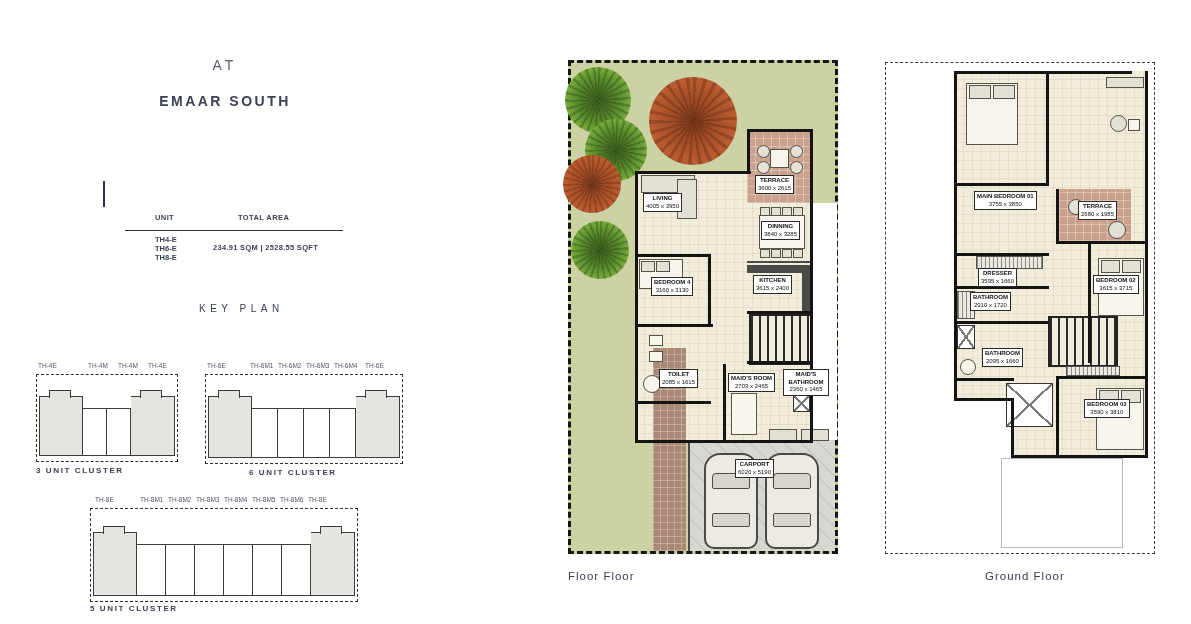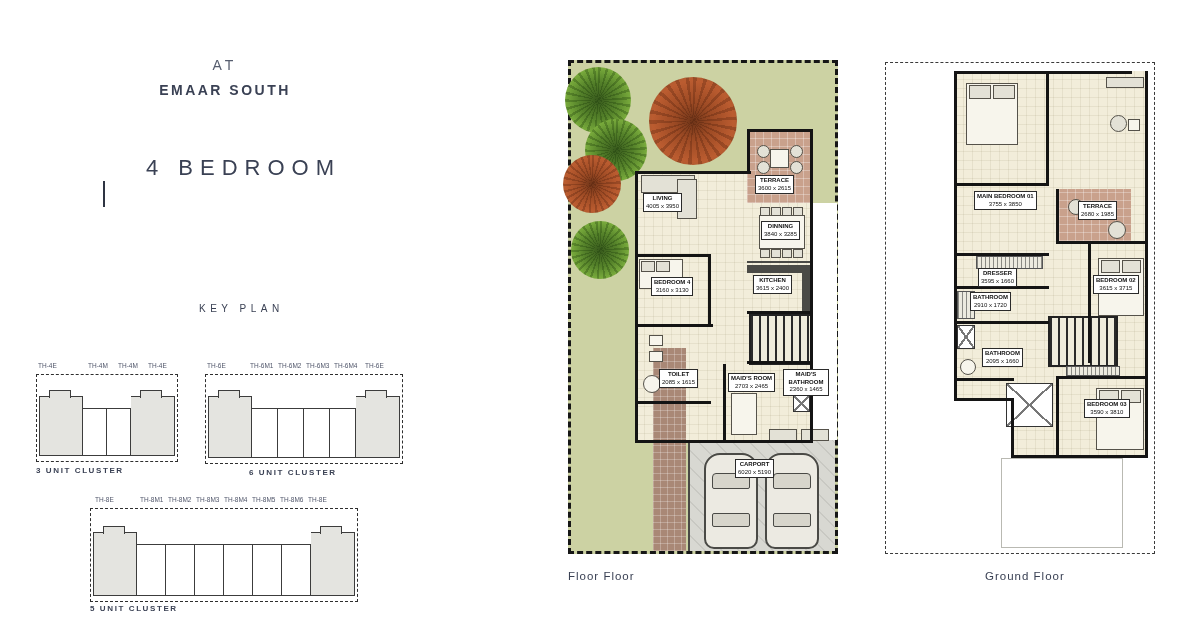--- a/index.html
+++ b/index.html
@@ -4,21 +4,21 @@
 <style>
   html,body{margin:0;padding:0;background:#fff;}
   .page{position:relative;width:1191px;height:624px;background:#fff;overflow:hidden;
         font-family:"Liberation Sans", sans-serif;color:#3a4154;}
   .abs{position:absolute;}
 
   
   .brand{left:120px;top:50px;width:210px;text-align:center;}
   .brand .l1{font-size:15px;letter-spacing:6px;}
   .brand .l2{font-size:14px;letter-spacing:4px;margin-top:7px;color:#565d6e;}
-  .brand .l3{font-size:14px;letter-spacing:2.5px;margin-top:9px;font-weight:600;}
+  .brand .l3{font-size:14px;letter-spacing:2.5px;margin-top:20px;font-weight:600;}
   .plan-title{left:146px;top:155px;font-size:22px;letter-spacing:7px;font-weight:400;}
   .tick{left:103px;top:181px;width:2px;height:26px;background:#2e3442;}
 
   .utable{left:125px;top:213px;width:218px;height:55px;font-size:7.5px;}
   .utable .hdr{position:absolute;top:0;font-weight:700;letter-spacing:.4px;}
   .utable .rule{position:absolute;left:0;right:0;top:17px;border-top:1.2px solid #2e3442;}
   .utable .ucol{position:absolute;left:30px;top:22px;line-height:9px;font-weight:700;}
   .utable .aval{position:absolute;left:88px;top:30px;font-weight:700;letter-spacing:.3px;}
 
   .keyplan-title{left:199px;top:303px;font-size:10px;letter-spacing:4.5px;}
@@ -83,23 +83,33 @@
 </head>
 <body>
 
 <div class="page">
 
   <div class="abs brand">
     <div class="l2">AT</div>
     <div class="l3">EMAAR SOUTH</div>
   </div>
 
-  <div class="abs plan-title">4 BEDROOM</div>
   <div class="abs tick"></div>
 
+  <div class="abs utable">
+    <div class="hdr" style="left:30px;">UNIT</div>
+    <div class="hdr" style="left:113px;">TOTAL AREA</div>
+    <div class="rule"></div>
+    <div class="ucol">
+      <div>TH4-E</div>
+      <div>TH6-E</div>
+      <div>TH8-E</div>
+    </div>
+    <div class="aval">234.91 SQM | 2528.55 SQFT</div>
+  </div>
 
   <div class="abs keyplan-title">KEY PLAN</div>
 
   <div class="abs cl-labs" style="left:36px;top:362px;width:140px;">
     <span class="cl-lab" style="left:2px">TH-4E</span>
     <span class="cl-lab" style="left:52px">TH-4M</span>
     <span class="cl-lab" style="left:82px">TH-4M</span>
     <span class="cl-lab" style="left:112px">TH-4E</span>
   </div>
   <div class="abs cl-box" style="left:36px;top:374px;width:140px;height:86px;">

